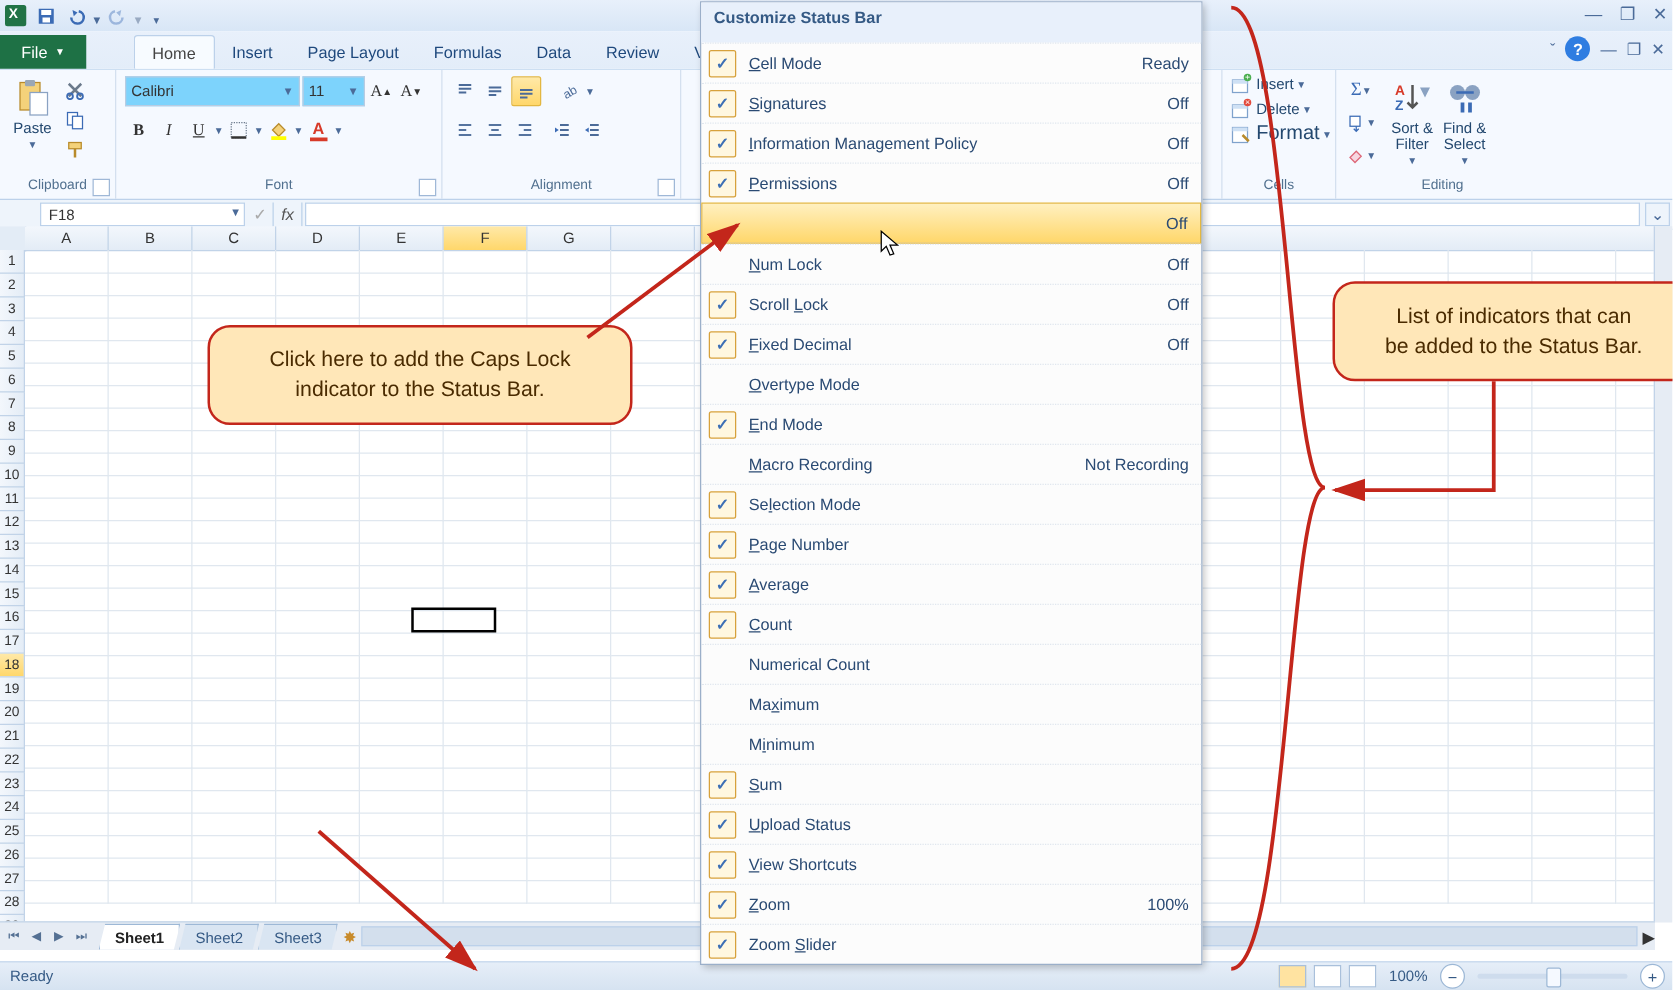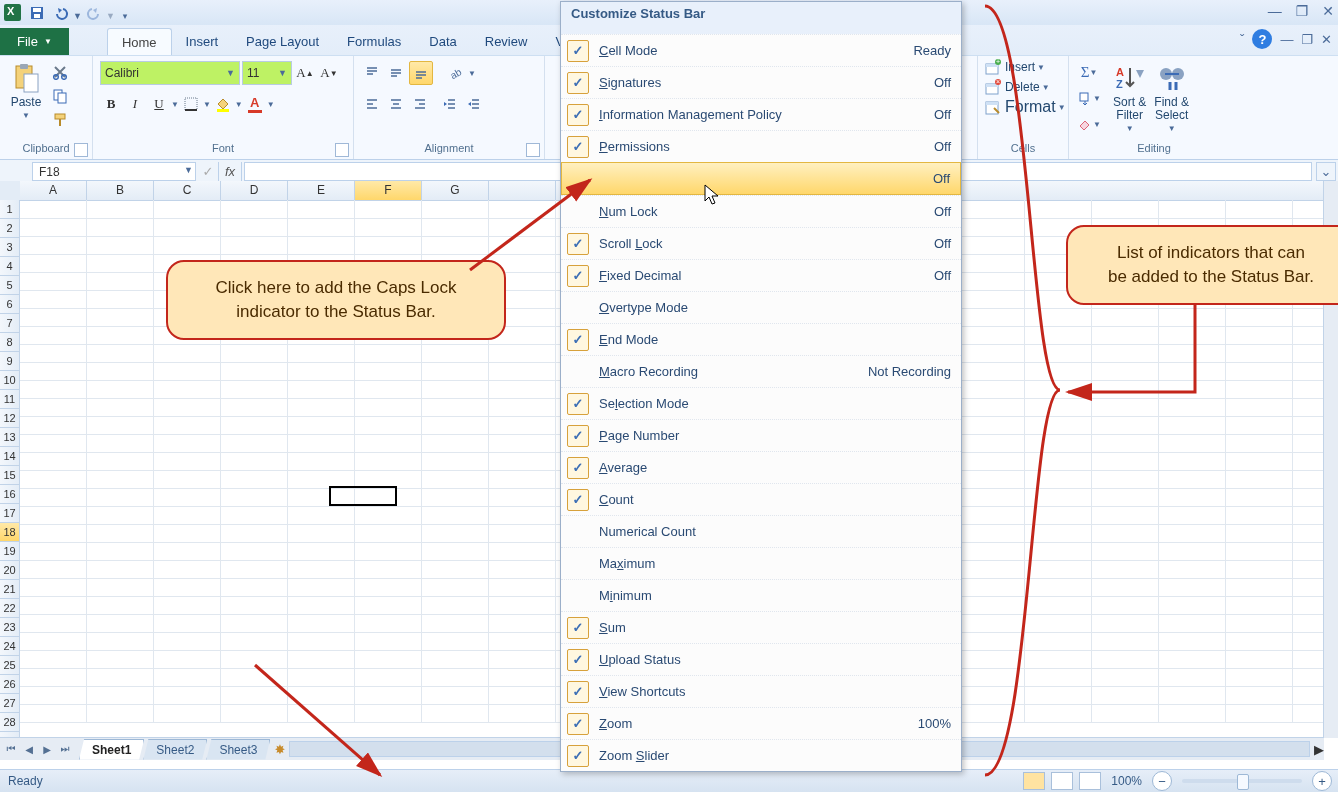--- a/index.html
+++ b/index.html
@@ -23,21 +23,21 @@
   
   .ribbon{height:103px;background:#f5f9ff;border-top:1px solid #cddff2;border-bottom:1px solid #bcd1ea;display:flex;}
   .group{border-right:1px solid #d4e0ef;display:flex;flex-direction:column;}
   .group-body{flex:1;display:flex;align-items:flex-start;padding:4px 6px;}
   .group-label{height:17px;text-align:center;font-size:11px;color:#51708f;position:relative;}
   .group-label .dlg{position:absolute;right:4px;top:1px;width:12px;height:12px;border:1px solid #9fb8d7;background:#fff;}
   .vbtn{display:flex;flex-direction:column;align-items:center;justify-content:flex-start;padding:2px 4px;border-radius:3px;}
   .vbtn .ico{width:32px;height:32px;margin-bottom:2px;}
   .vbtn span{font-size:12px;line-height:13px;text-align:center;color:#23486f;}
   .small-btn{width:22px;height:22px;display:flex;align-items:center;justify-content:center;border-radius:2px;margin:1px;}
-  .combo{height:22px;border:1px solid #b8cce2;background:#bef264;display:flex;align-items:center;padding:0 4px;margin:1px;font-size:12px;}
+  .combo{height:22px;border:1px solid #b8cce2;background:#7dd3fc;display:flex;align-items:center;padding:0 4px;margin:1px;font-size:12px;}
   .combo .dd{margin-left:auto;color:#4b6b99;font-size:9px;}
   .row{display:flex;align-items:center;}
   .col{display:flex;flex-direction:column;}
   .underline-a{color:#d73a29;font-weight:bold;border-bottom:3px solid #d73a29;width:14px;text-align:center;}
   .highlight-sel{background:linear-gradient(#ffe9a8,#ffd76b);border:1px solid #e3b741;border-radius:2px;}
   
   .fbar{height:23px;border-bottom:1px solid #bcd1ea;display:flex;align-items:stretch;background:#eef4fb;}
   .namebox{width:150px;background:#fff;border:1px solid #bcd1ea;margin:2px 2px 2px 32px;display:flex;align-items:center;padding:0 6px;font-size:12px;position:relative;}
   .namebox .dd{position:absolute;right:2px;top:2px;color:#4b6b99;font-size:9px;}
   .fx{width:22px;display:flex;align-items:center;justify-content:center;font-style:italic;color:#555;border-left:1px solid #bcd1ea;border-right:1px solid #bcd1ea;margin:2px 0;}

